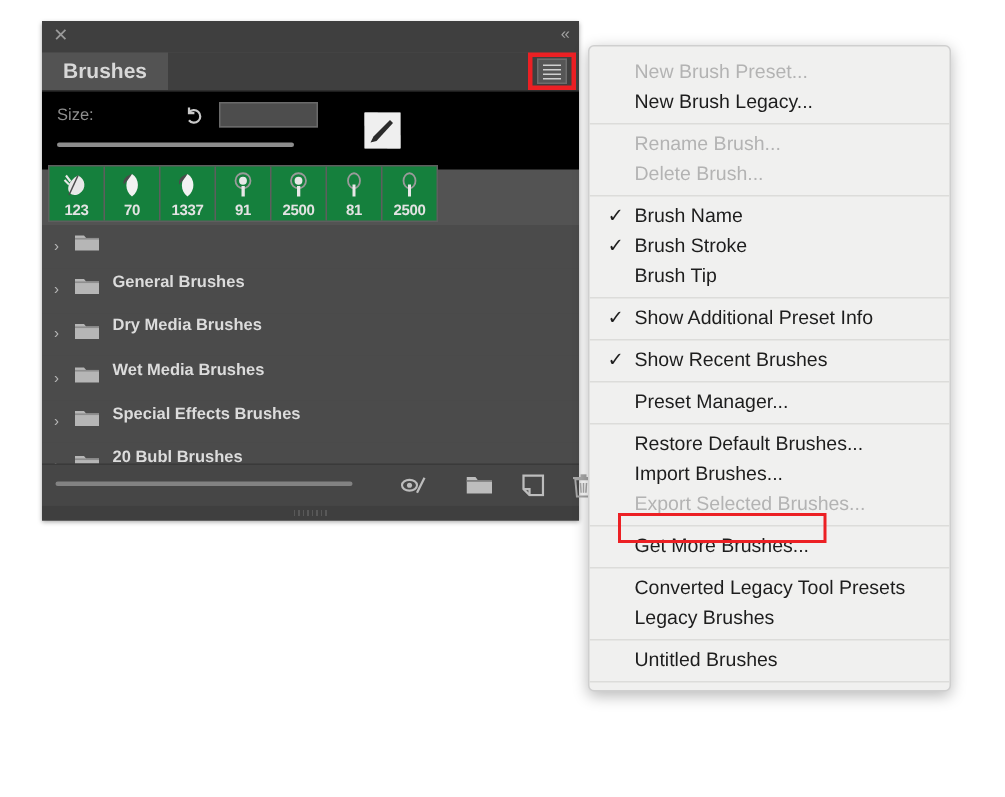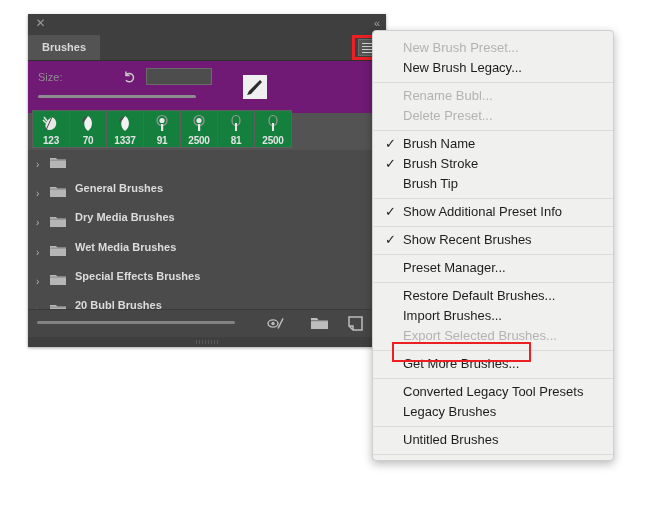--- a/index.html
+++ b/index.html
@@ -60,21 +60,21 @@
     border-bottom: 1px solid #2e2e2e;
   }
   .tab {
     position: absolute;
     left: 0;
     top: 0;
     height: 25px;
     padding: 0 14px;
     background: #535353;
     color: #d8d8d8;
-    font-size: 11px;
+    font-size: 14px;
     font-weight: bold;
     line-height: 25px;
     cursor: pointer;
     text-align: center;
   }
   #menu-btn {
     position: absolute;
     right: 8px;
     top: 4px;
     width: 20px;
@@ -104,21 +104,21 @@
     height: 25px;
     border: 3px solid #ec2024;
     box-sizing: border-box;
     pointer-events: none;
   }
 
   
   #size-area {
     position: relative;
     height: 52px;
-    background: #701a75;
+    background: #000000;
   }
   #size-label {
     position: absolute;
     left: 10px;
     top: 10px;
     color: #8e8e8e;
     font-size: 11px;
   }
   #reset-icon {
     position: absolute;
@@ -273,21 +273,21 @@
   #panel-grip span {
     display: block;
     width: 22px;
     height: 4px;
     background: repeating-linear-gradient(to right, #585858 0 1px, transparent 1px 3px);
   }
 
   
   #menu {
     position: absolute;
-    left: 372px;
+    left: 392px;
     top: 30px;
     width: 242px;
     background: #f0f0ef;
     border: 1px solid #cfcfcf;
     border-radius: 4px;
     box-shadow: 0 3px 10px rgba(0,0,0,0.28);
     padding: 4px 0 5px 0;
     box-sizing: border-box;
     font-size: 13px;
     color: #1d1d1d;
@@ -539,25 +539,25 @@
     </div>
     <div class="menu-item enabled">
       <span class="check"></span>
       <span>New Brush Legacy...</span>
     </div>
   </div>
 
   <div class="menu-group">
     <div class="menu-item disabled">
       <span class="check"></span>
-      <span>Rename Bubl...</span>
+      <span>Rename Brush...</span>
     </div>
     <div class="menu-item disabled">
       <span class="check"></span>
-      <span>Delete Preset...</span>
+      <span>Delete Brush...</span>
     </div>
   </div>
 
   <div class="menu-group">
     <div class="menu-item enabled">
       <span class="check">✓</span>
       <span>Brush Name</span>
     </div>
     <div class="menu-item enabled">
       <span class="check">✓</span>

